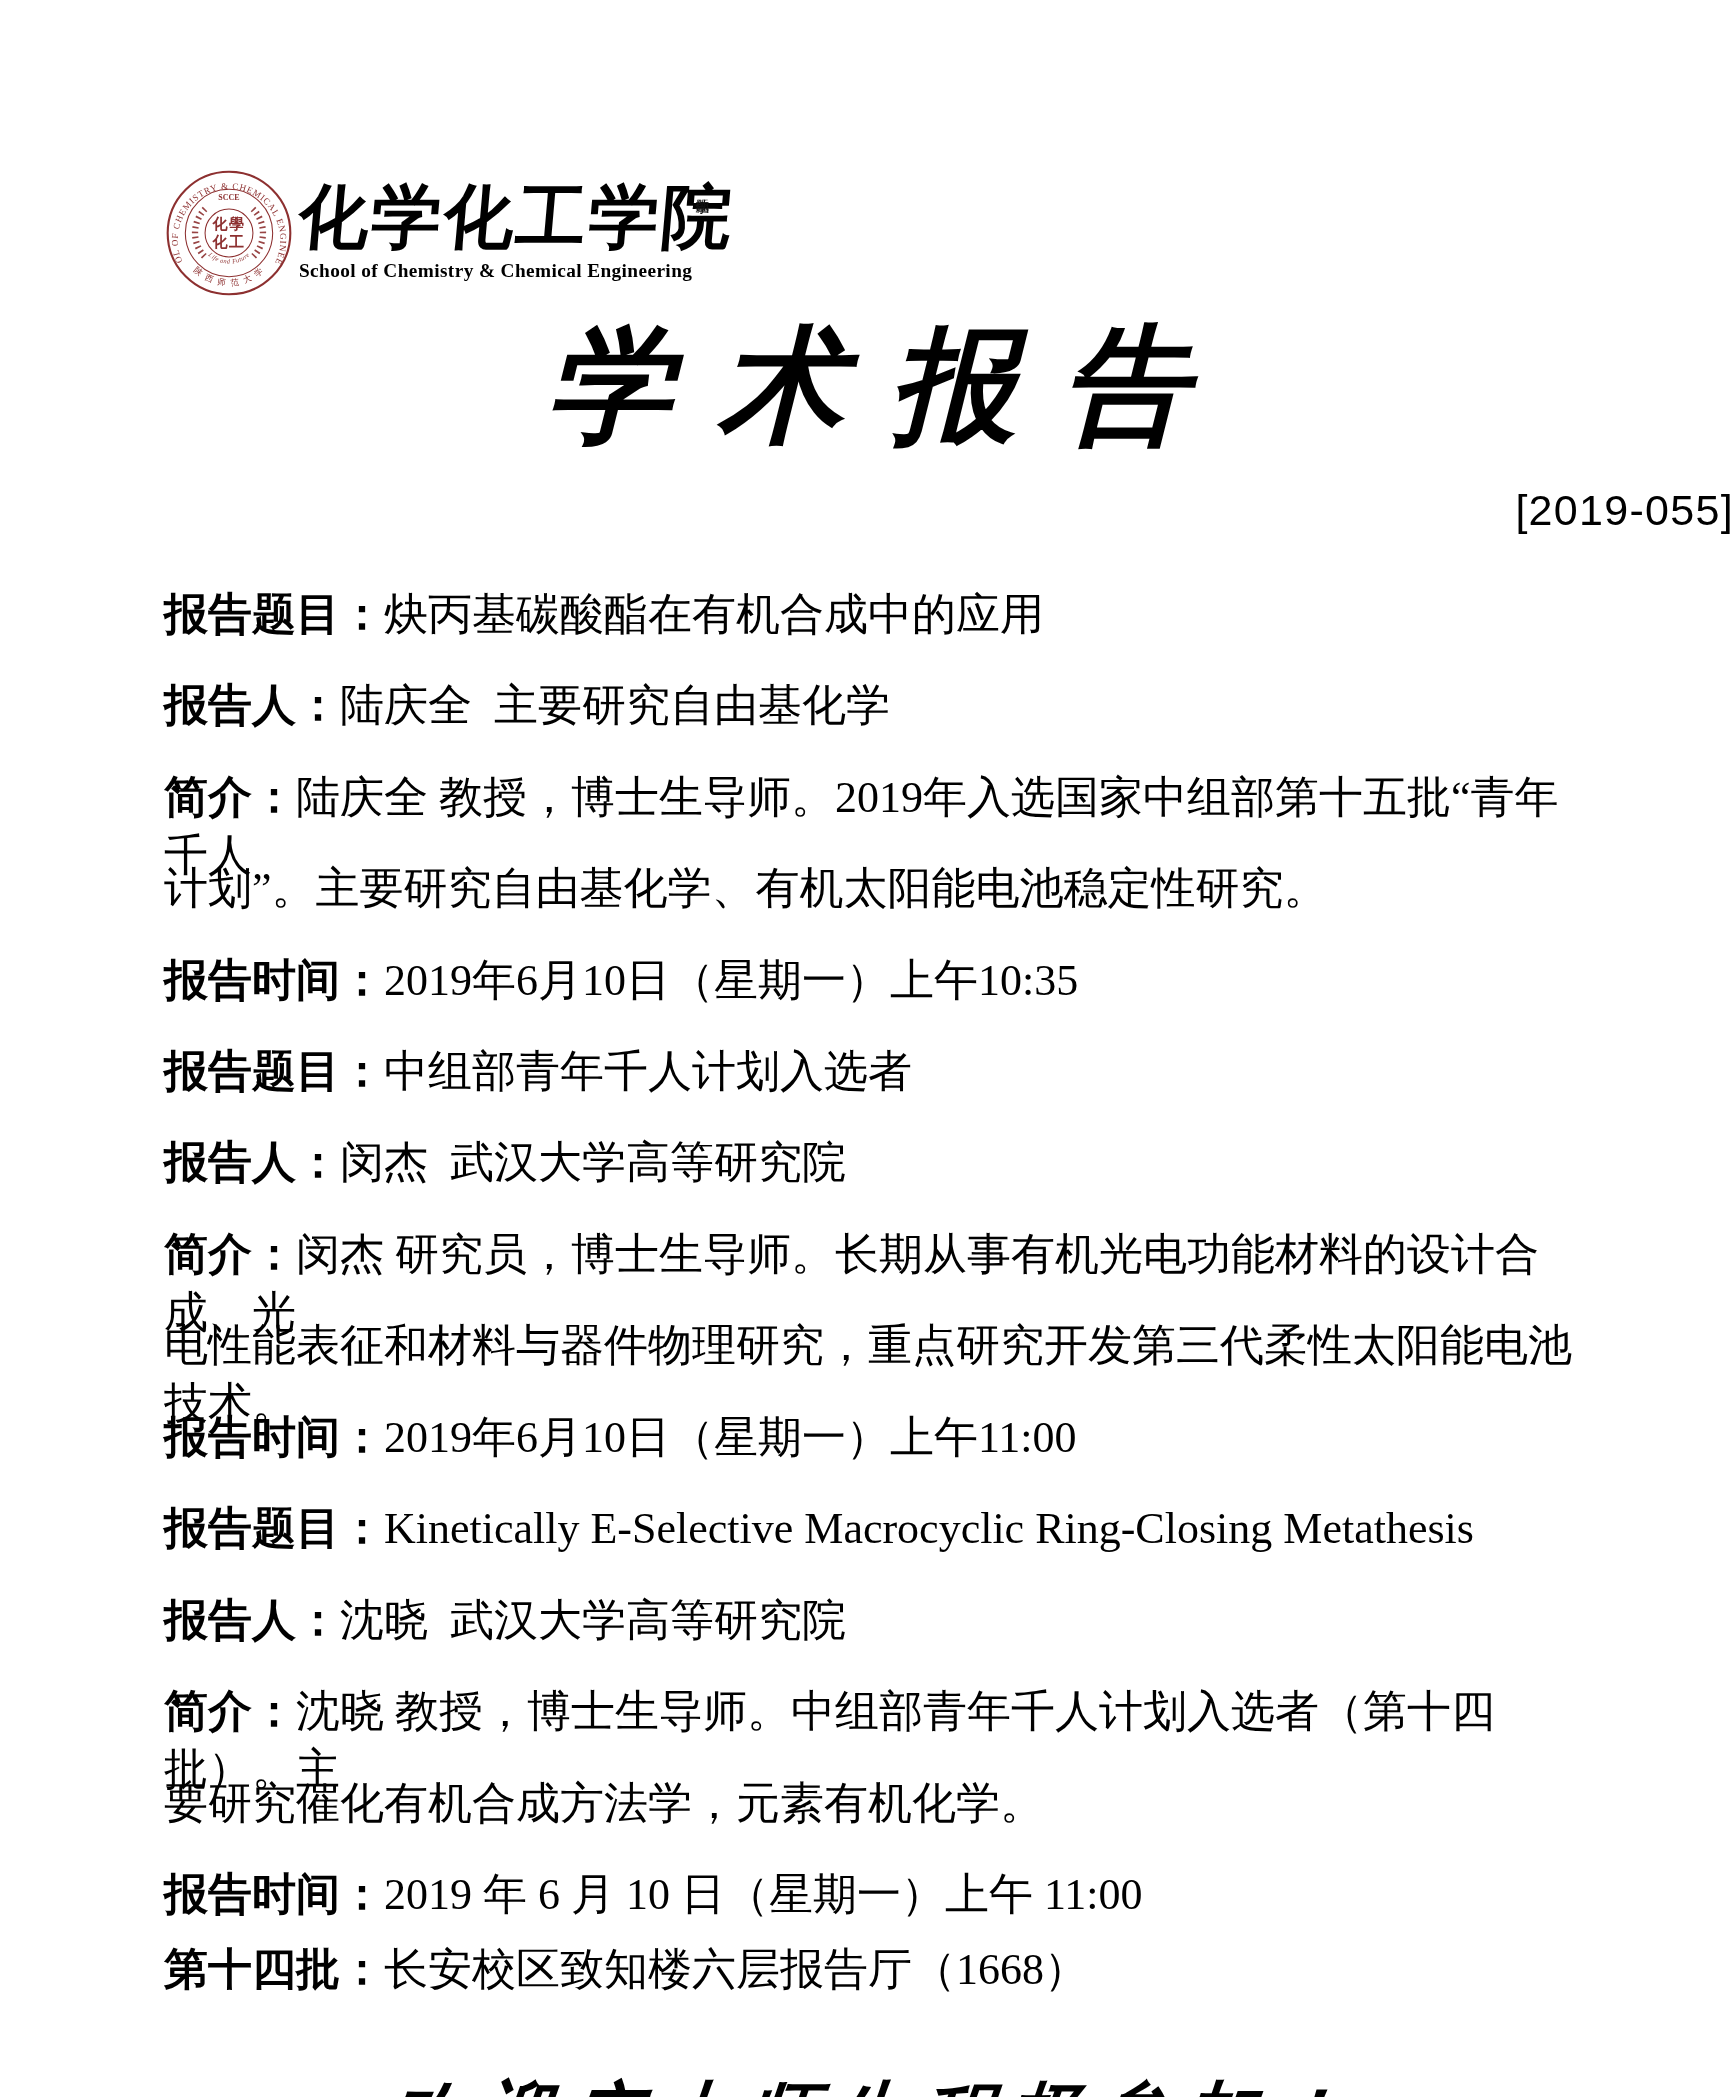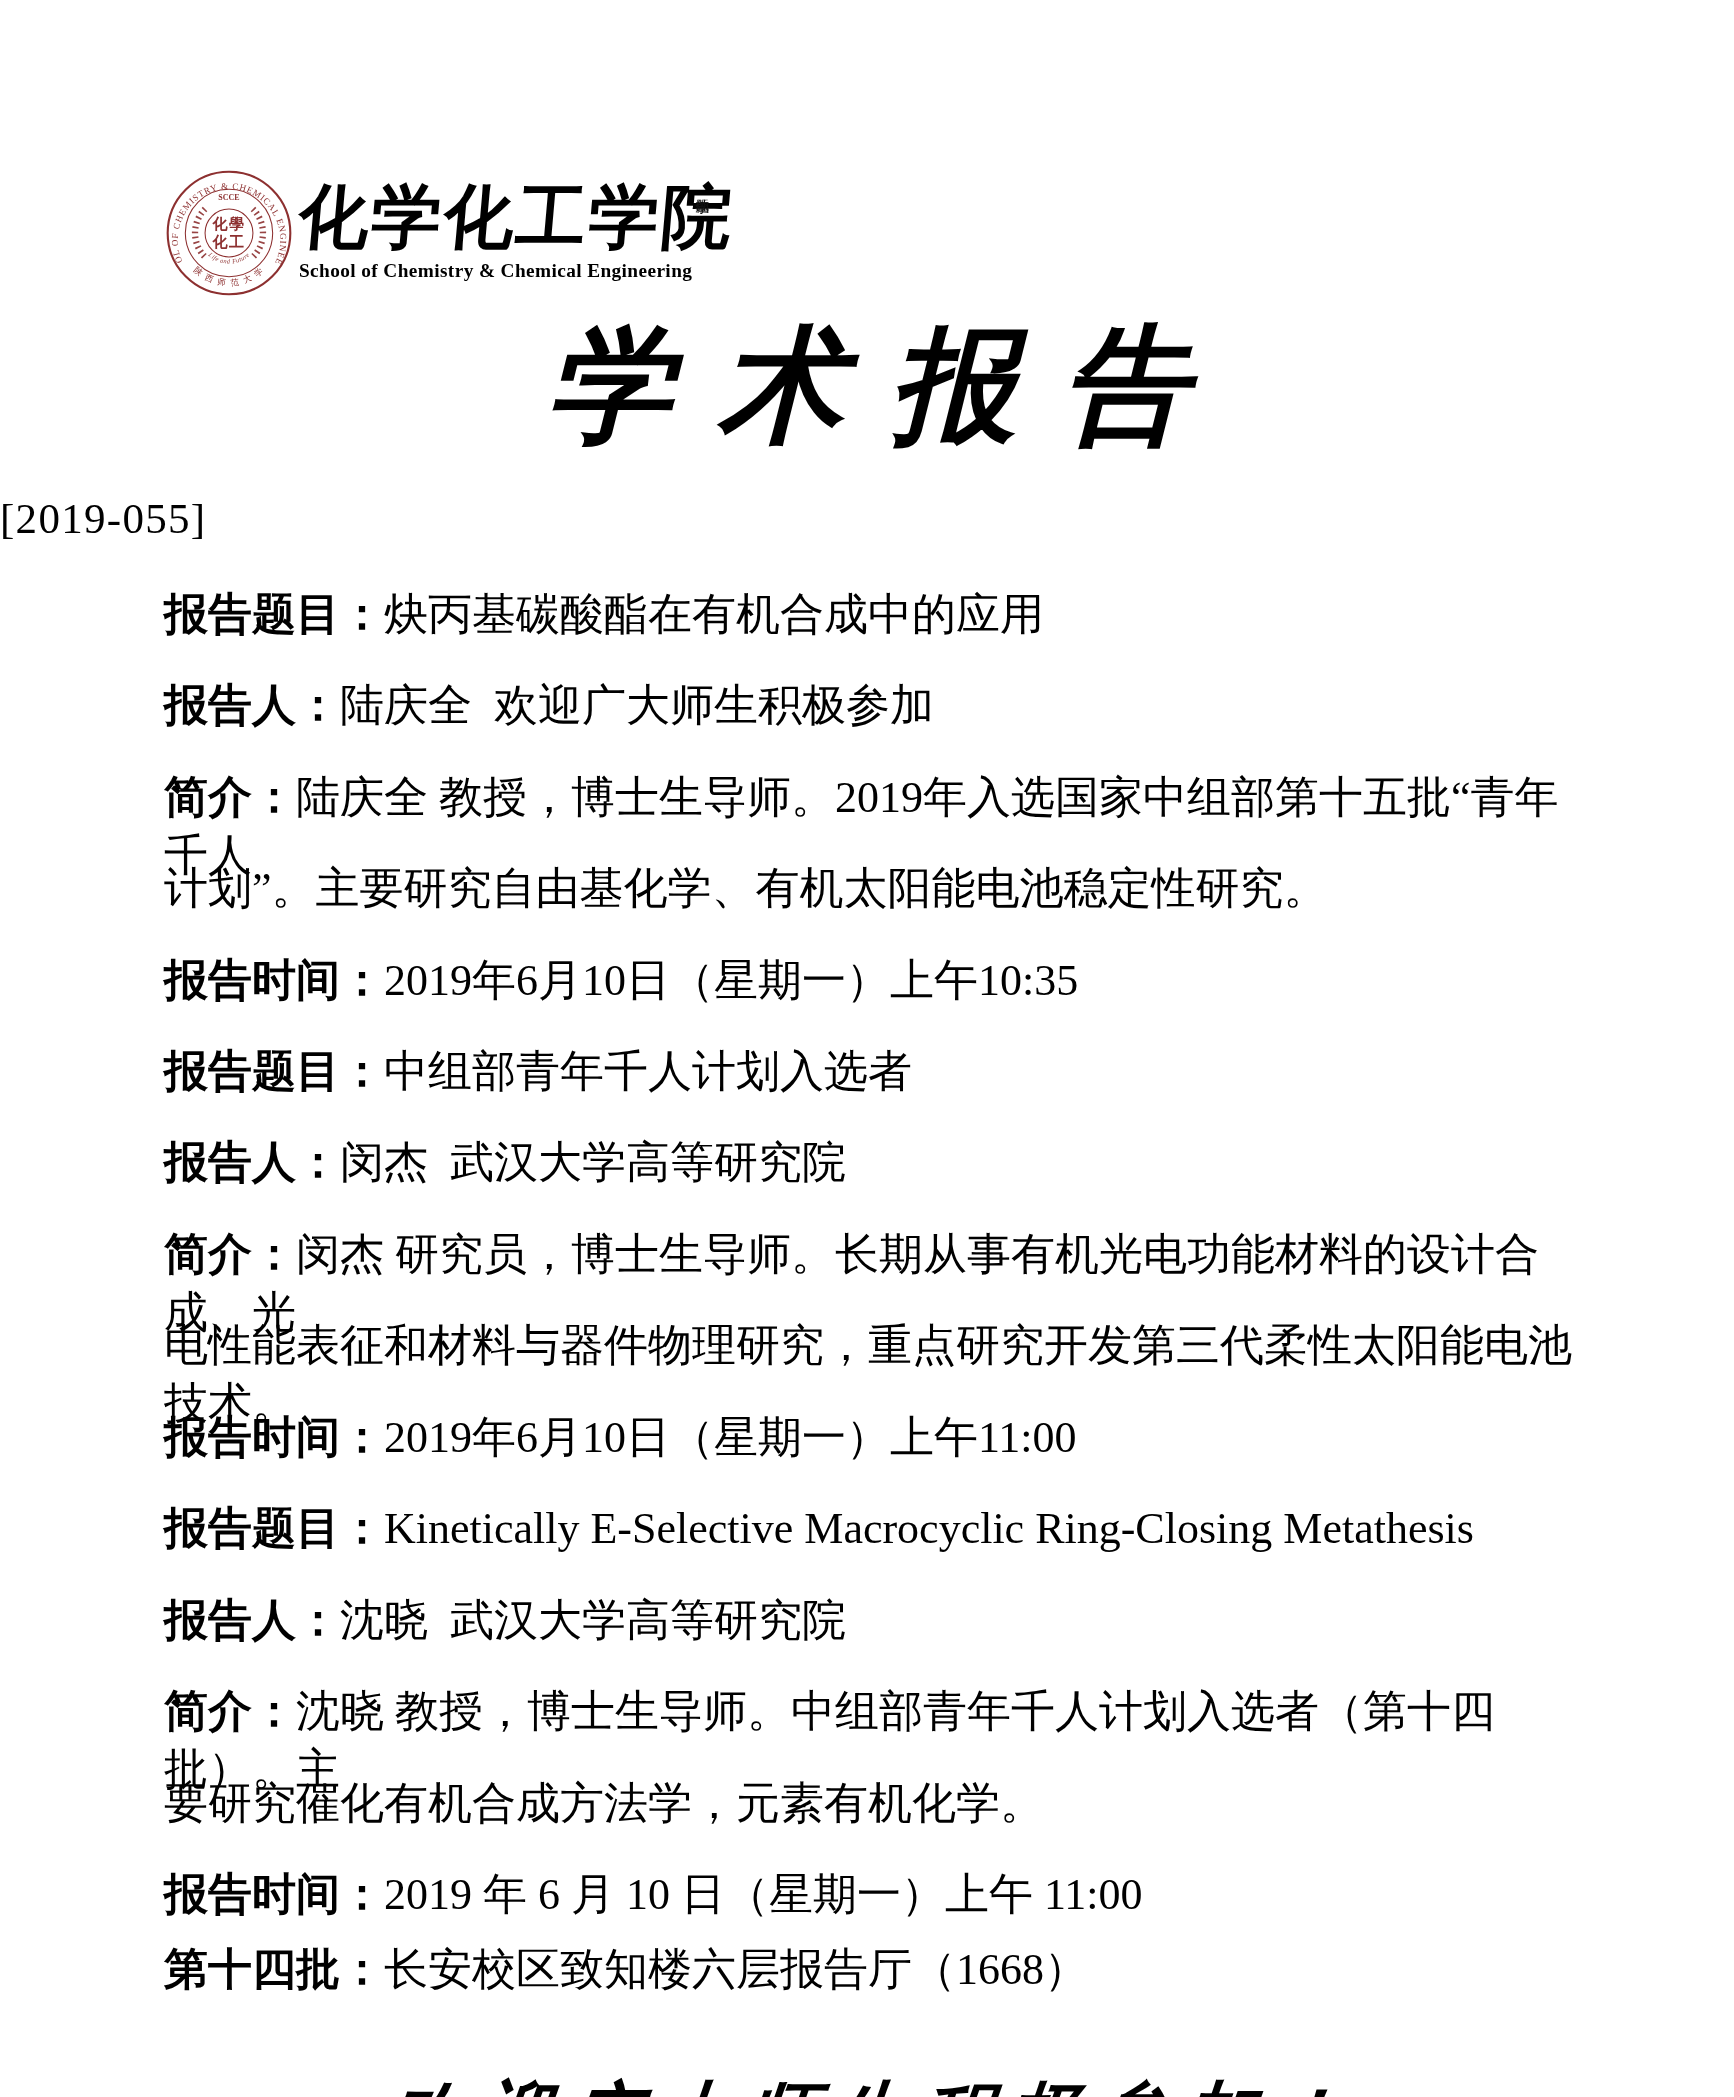--- a/index.html
+++ b/index.html
@@ -30,24 +30,23 @@
     font-family:"Liberation Serif", serif;color:#111;
   }
   
   .page-title{
     position:absolute;top:308px;left:0;width:100%;text-align:center;
     font-size:126px;font-weight:900;font-style:italic;
     letter-spacing:46px;text-indent:46px;line-height:1.25;
     font-family:"Liberation Serif", serif;
   }
   .issue{
-    position:absolute;top:486px;left:0;width:100%;text-align:left;
+    position:absolute;top:486px;left:0;width:100%;text-align:right;
     font-size:43px;letter-spacing:1.3px;
-    font-family:Liberation Serif, serif;
-    margin-top:8px;
+    font-family:Liberation Sans, sans-serif;
   }
   
   .line{
     position:absolute;left:164px;width:1413px;
     font-size:44px;line-height:58px;white-space:pre-wrap;
   }
   .line .lbl{font-family:"Liberation Sans", sans-serif;font-weight:bold;}
   .line .txt{font-family:"Liberation Serif", serif;}
   .l1{top:585px}.l2{top:676px}.l3{top:768px}.l4{top:859px}
   .l5{top:951px}.l6{top:1042px}.l7{top:1133px}.l8{top:1225px}
@@ -93,21 +92,21 @@
 <div class="logo-block">
   <div class="school-cn">化学化工学院</div>
   <div class="school-en">School of Chemistry &amp; Chemical Engineering</div>
 </div>
 <div class="signature">李仙题</div>
 
 <div class="page-title">学术报告</div>
 <div class="issue">[2019-055]</div>
 
 <div class="line l1"><span class="lbl">报告题目：</span><span class="txt">炔丙基碳酸酯在有机合成中的应用</span></div>
-<div class="line l2"><span class="lbl">报告人：</span><span class="txt">陆庆全  欢迎广大师生积极参加</span></div>
+<div class="line l2"><span class="lbl">报告人：</span><span class="txt">陆庆全  主要研究自由基化学</span></div>
 <div class="line l3"><span class="lbl">简介：</span><span class="txt">陆庆全 教授，博士生导师。2019年入选国家中组部第十五批“青年千人</span></div>
 <div class="line l4"><span class="lbl"></span><span class="txt">计划”。主要研究自由基化学、有机太阳能电池稳定性研究。</span></div>
 <div class="line l5"><span class="lbl">报告时间：</span><span class="txt">2019年6月10日（星期一）上午10:35</span></div>
 <div class="line l6"><span class="lbl">报告题目：</span><span class="txt">中组部青年千人计划入选者</span></div>
 <div class="line l7"><span class="lbl">报告人：</span><span class="txt">闵杰  武汉大学高等研究院</span></div>
 <div class="line l8"><span class="lbl">简介：</span><span class="txt">闵杰 研究员，博士生导师。长期从事有机光电功能材料的设计合成、光</span></div>
 <div class="line l9"><span class="lbl"></span><span class="txt">电性能表征和材料与器件物理研究，重点研究开发第三代柔性太阳能电池技术。</span></div>
 <div class="line l10"><span class="lbl">报告时间：</span><span class="txt">2019年6月10日（星期一）上午11:00</span></div>
 <div class="line l11"><span class="lbl">报告题目：</span><span class="txt">Kinetically E-Selective Macrocyclic Ring-Closing Metathesis</span></div>
 <div class="line l12"><span class="lbl">报告人：</span><span class="txt">沈晓  武汉大学高等研究院</span></div>

